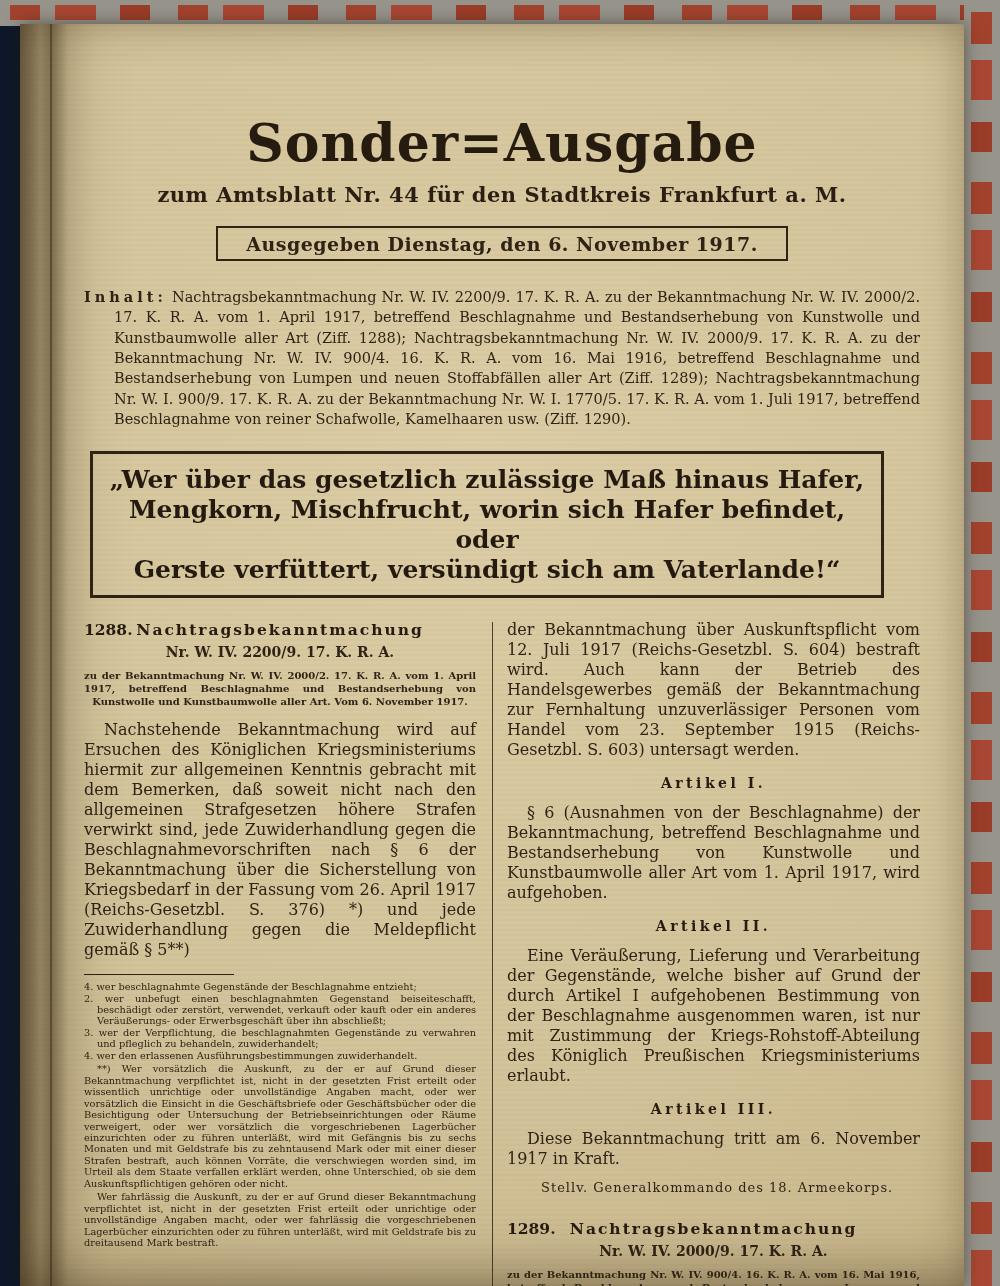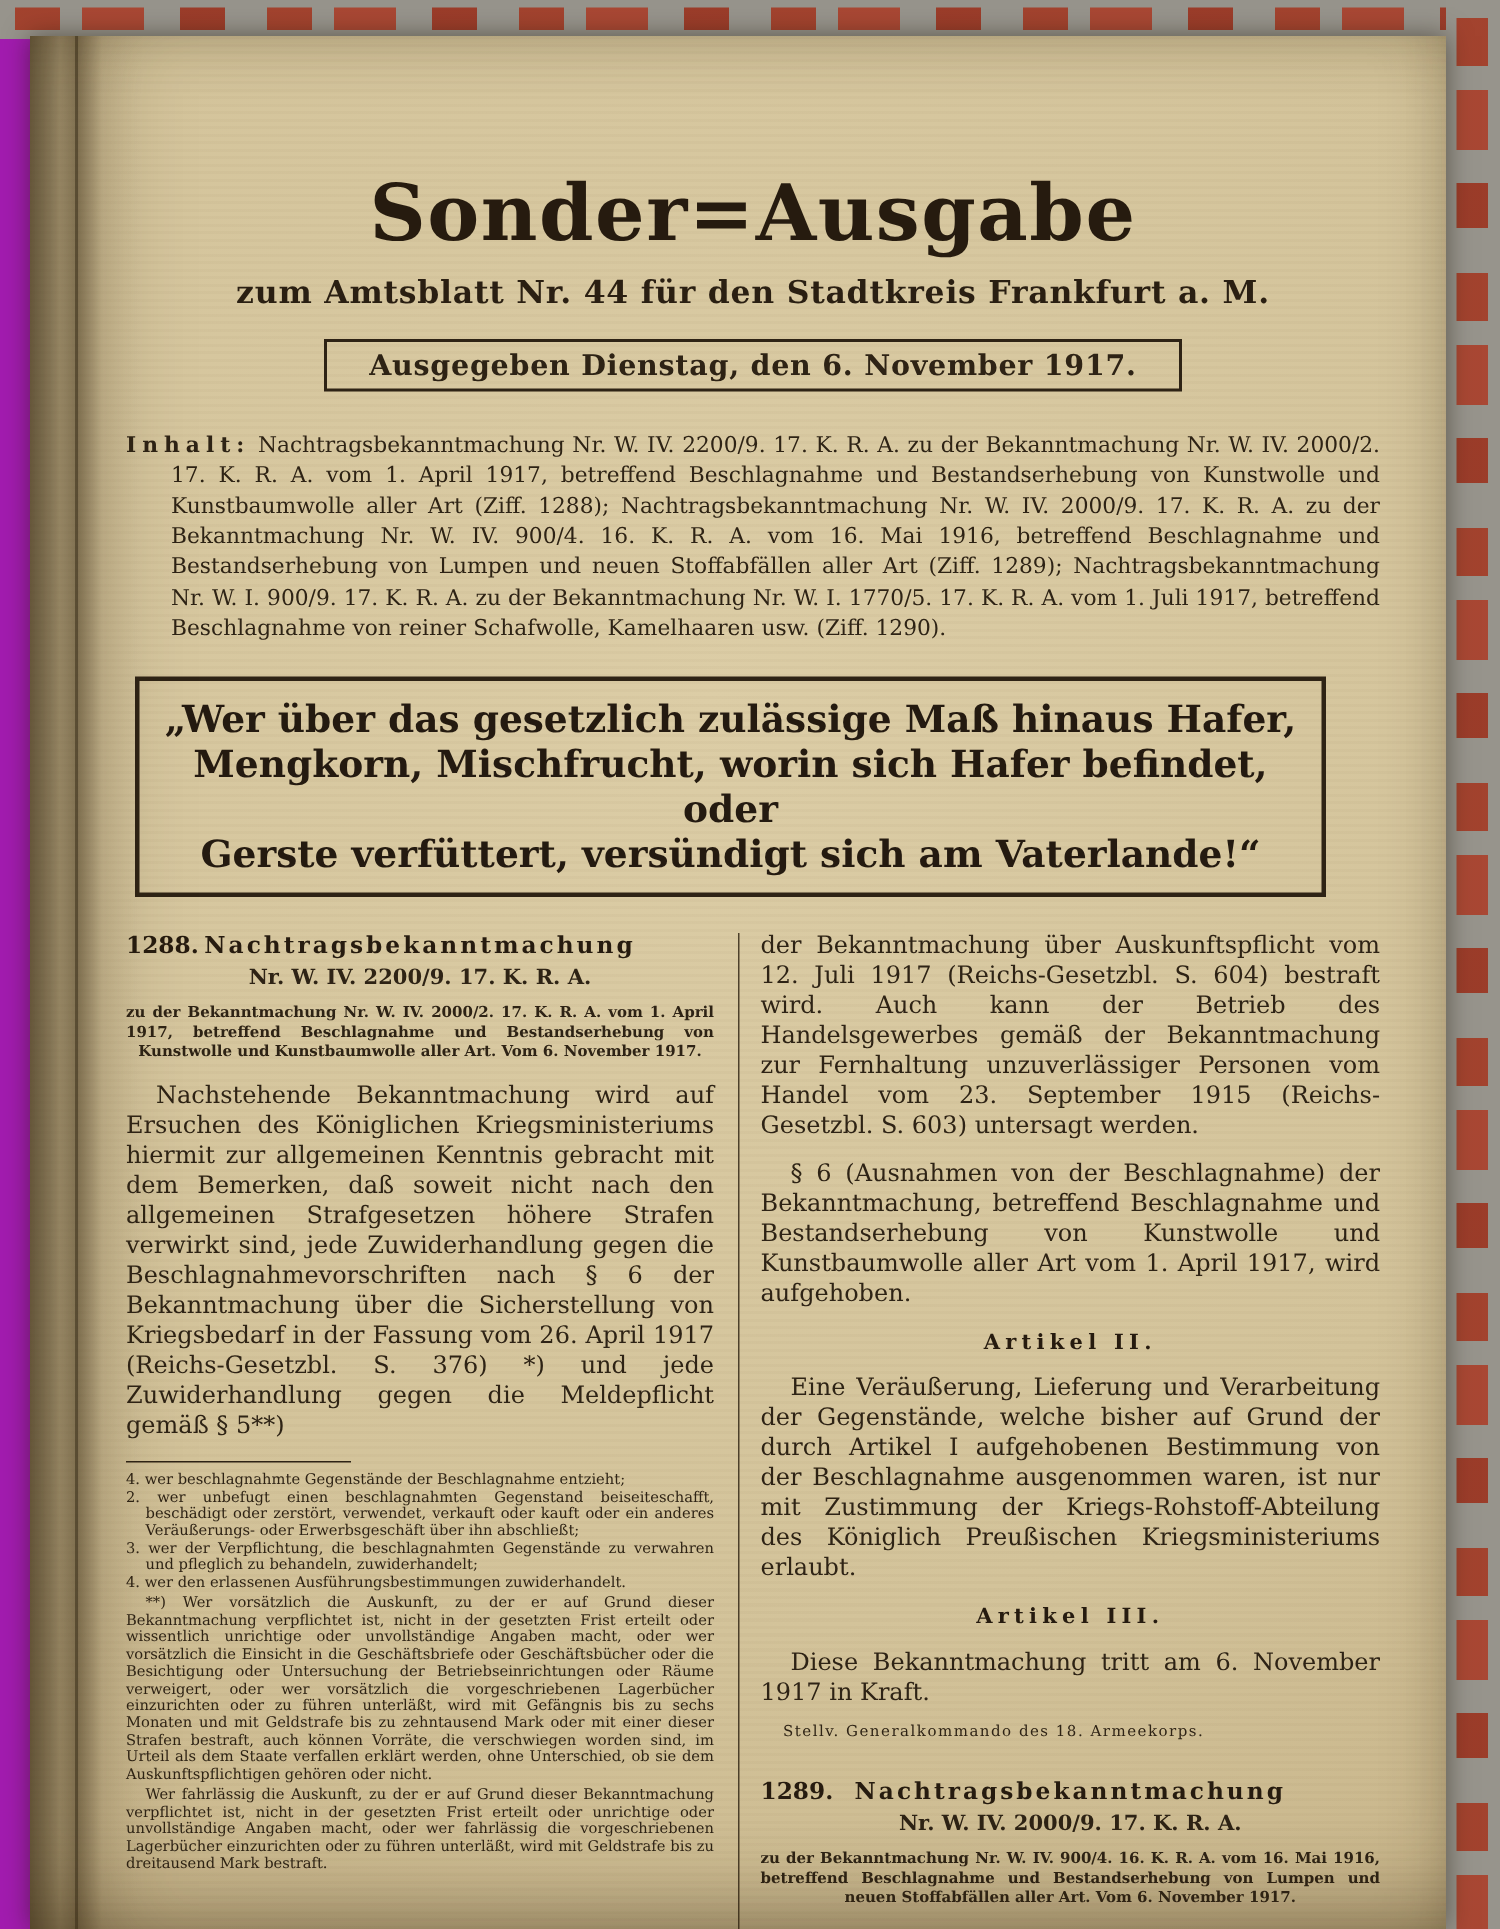--- a/index.html
+++ b/index.html
@@ -1,20 +1,20 @@
 <!DOCTYPE html>
 <html><head>
 <meta charset="utf-8">
 <style>
   html,body { margin:0; padding:0; }
   body { width:1000px; height:1286px; overflow:hidden; background:#96938a; }
 
   .scene {
     position:relative; width:1000px; height:1286px;
-    background:#a21caf;
+    background:#0f172a;
     font-family:"DejaVu Serif", serif;
     color:#2e2315;
   }
 
   
   .edge-top { position:absolute; top:0; left:0; width:100%; height:26px; background:#97948c; }
   .edge-top::after {
     content:""; position:absolute; left:0; right:0; top:5px; bottom:6px;
     background:repeating-linear-gradient(90deg,
       rgba(0,0,0,0) 0 10px, #a43a24 10px 40px,
@@ -92,21 +92,21 @@
 
   .footnote-rule { width:150px; border-top:1.5px solid #2e2315; margin:14px 0 6px; }
   .footnotes { font-size:9.8px; line-height:1.17; text-align:justify; }
   .fn-intro { padding-left:0; }
   .fn-item { padding-left:13px; text-indent:-13px; }
   .fn-para { margin-top:2px; text-indent:13px; }
 
   .artikel-heading { margin-top:15px; text-align:center; font-weight:bold;
     font-size:14px; letter-spacing:3.5px; color:#261b0f; }
   .place-date { margin-top:11px; font-size:13px; text-indent:18px; }
-  .signature { margin-top:11px; margin-left:15px; font-size:10px; letter-spacing:1px; }
+  .signature { margin-top:11px; margin-left:34px; font-size:13px; letter-spacing:1px; }
   .article-1289 { margin-top:24px; }
 </style>
 </head>
 <body>
 
 <div class="scene">
   <div class="edge-top"></div>
   <div class="edge-right"></div>
 
   <div class="page">
@@ -152,20 +152,21 @@
             <p class="fn-para">**) Wer vorsätzlich die Auskunft, zu der er auf Grund dieser Bekanntmachung verpflichtet ist, nicht in der gesetzten Frist erteilt oder wissentlich unrichtige oder unvollständige Angaben macht, oder wer vorsätzlich die Einsicht in die Geschäftsbriefe oder Geschäftsbücher oder die Besichtigung oder Untersuchung der Betriebseinrichtungen oder Räume verweigert, oder wer vorsätzlich die vorgeschriebenen Lagerbücher einzurichten oder zu führen unterläßt, wird mit Gefängnis bis zu sechs Monaten und mit Geldstrafe bis zu zehntausend Mark oder mit einer dieser Strafen bestraft, auch können Vorräte, die verschwiegen worden sind, im Urteil als dem Staate verfallen erklärt werden, ohne Unterschied, ob sie dem Auskunftspflichtigen gehören oder nicht.</p>
             <p class="fn-para">Wer fahrlässig die Auskunft, zu der er auf Grund dieser Bekanntmachung verpflichtet ist, nicht in der gesetzten Frist erteilt oder unrichtige oder unvollständige Angaben macht, oder wer fahrlässig die vorgeschriebenen Lagerbücher einzurichten oder zu führen unterläßt, wird mit Geldstrafe bis zu dreitausend Mark bestraft.</p>
           </div>
         </div>
 
         <div class="divider"></div>
 
         <div class="col-right">
           <p class="body-para no-indent">der Bekanntmachung über Auskunftspflicht vom 12. Juli 1917 (Reichs-Gesetzbl. S. 604) bestraft wird. Auch kann der Betrieb des Handelsgewerbes gemäß der Bekanntmachung zur Fernhaltung unzuverlässiger Personen vom Handel vom 23. September 1915 (Reichs-Gesetzbl. S. 603) untersagt werden.</p>
 
+          <div class="artikel-heading">Artikel I.</div>
           <p class="body-para">§ 6 (Ausnahmen von der Beschlagnahme) der Bekanntmachung, betreffend Beschlagnahme und Bestandserhebung von Kunstwolle und Kunstbaumwolle aller Art vom 1. April 1917, wird aufgehoben.</p>
 
           <div class="artikel-heading">Artikel II.</div>
           <p class="body-para">Eine Veräußerung, Lieferung und Verarbeitung der Gegenstände, welche bisher auf Grund der durch Artikel I aufgehobenen Bestimmung von der Beschlagnahme ausgenommen waren, ist nur mit Zustimmung der Kriegs-Rohstoff-Abteilung des Königlich Preußischen Kriegsministeriums erlaubt.</p>
 
           <div class="artikel-heading">Artikel III.</div>
           <p class="body-para">Diese Bekanntmachung tritt am 6. November 1917 in Kraft.</p>
 
           <p class="signature">Stellv. Generalkommando des 18. Armeekorps.</p>
 

